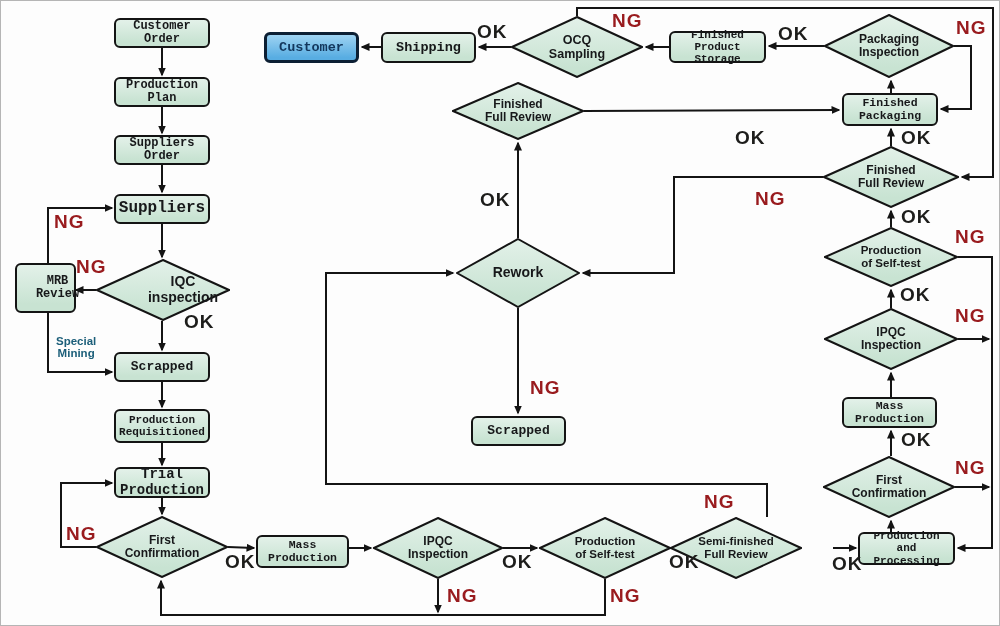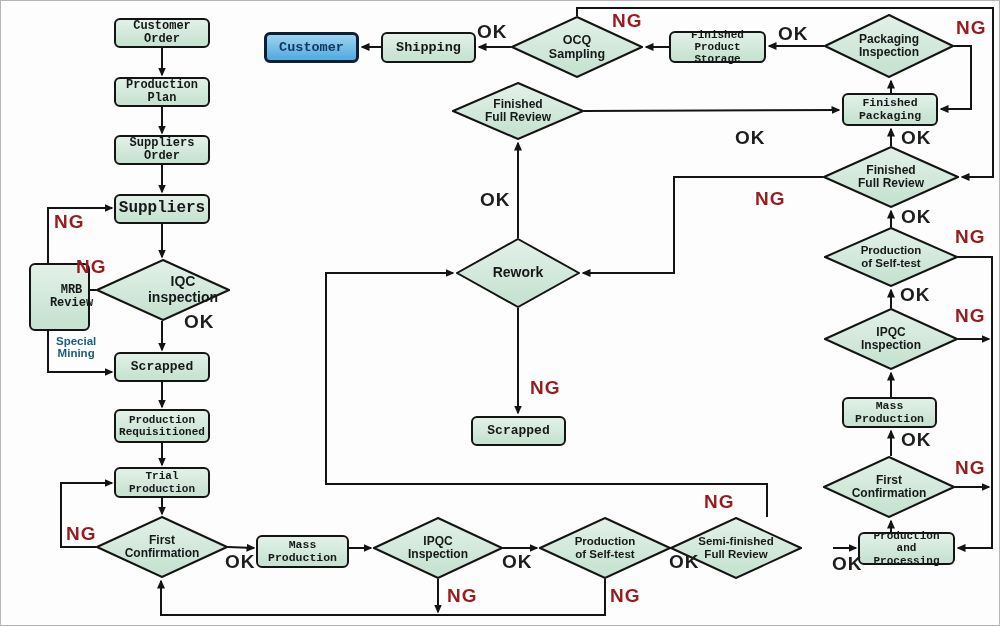--- a/index.html
+++ b/index.html
@@ -106,33 +106,33 @@
       <div class="node rect" style="left: 113px; top: 193px; width: 96px; height: 30px;">
         <span class="node-label" style="font-size: 16px;">Suppliers</span>
       </div>
       <div class="node diamond" style="left: 95px; top: 258px; width: 134px; height: 62px;">
         <svg class="shape-svg" viewBox="0 0 134 62">
           <polygon points="67,1 133,31 67,61 1,31" fill="url(#nodegrad)" stroke="#141414" stroke-width="2"></polygon>
         </svg>
         <span class="node-label" style="font-size: 14px; margin-left: 40px;">IQC
 inspection</span>
       </div>
-      <div class="node rect" style="left: 28px; top: 262px; width: 61px; height: 68px; padding-left: 24px;">
+      <div class="node rect" style="left: 14px; top: 262px; width: 61px; height: 50px; padding-left: 24px;">
         <span class="node-label" style="font-size: 12px;">MRB
 Review</span>
       </div>
       <div class="node rect" style="left: 113px; top: 351px; width: 96px; height: 30px;">
         <span class="node-label" style="font-size: 13px;">Scrapped</span>
       </div>
       <div class="node rect" style="left: 113px; top: 408px; width: 96px; height: 34px;">
         <span class="node-label" style="font-size: 11px;">Production
 Requisitioned</span>
       </div>
       <div class="node rect" style="left: 113px; top: 466px; width: 96px; height: 31px;">
-        <span class="node-label" style="font-size: 11px;">Trial Production</span>
+        <span class="node-label" style="font-size: 14px;">Trial Production</span>
       </div>
       <div class="node diamond" style="left: 95px; top: 515px; width: 132px; height: 62px;">
         <svg class="shape-svg" viewBox="0 0 132 62">
           <polygon points="66,1 131,31 66,61 1,31" fill="url(#nodegrad)" stroke="#141414" stroke-width="2"></polygon>
         </svg>
         <span class="node-label" style="font-size: 12px;">First
 Confirmation</span>
       </div>
       <div class="node rect" style="left: 255px; top: 534px; width: 93px; height: 33px;">
         <span class="node-label" style="font-size: 11.5px;">Mass

